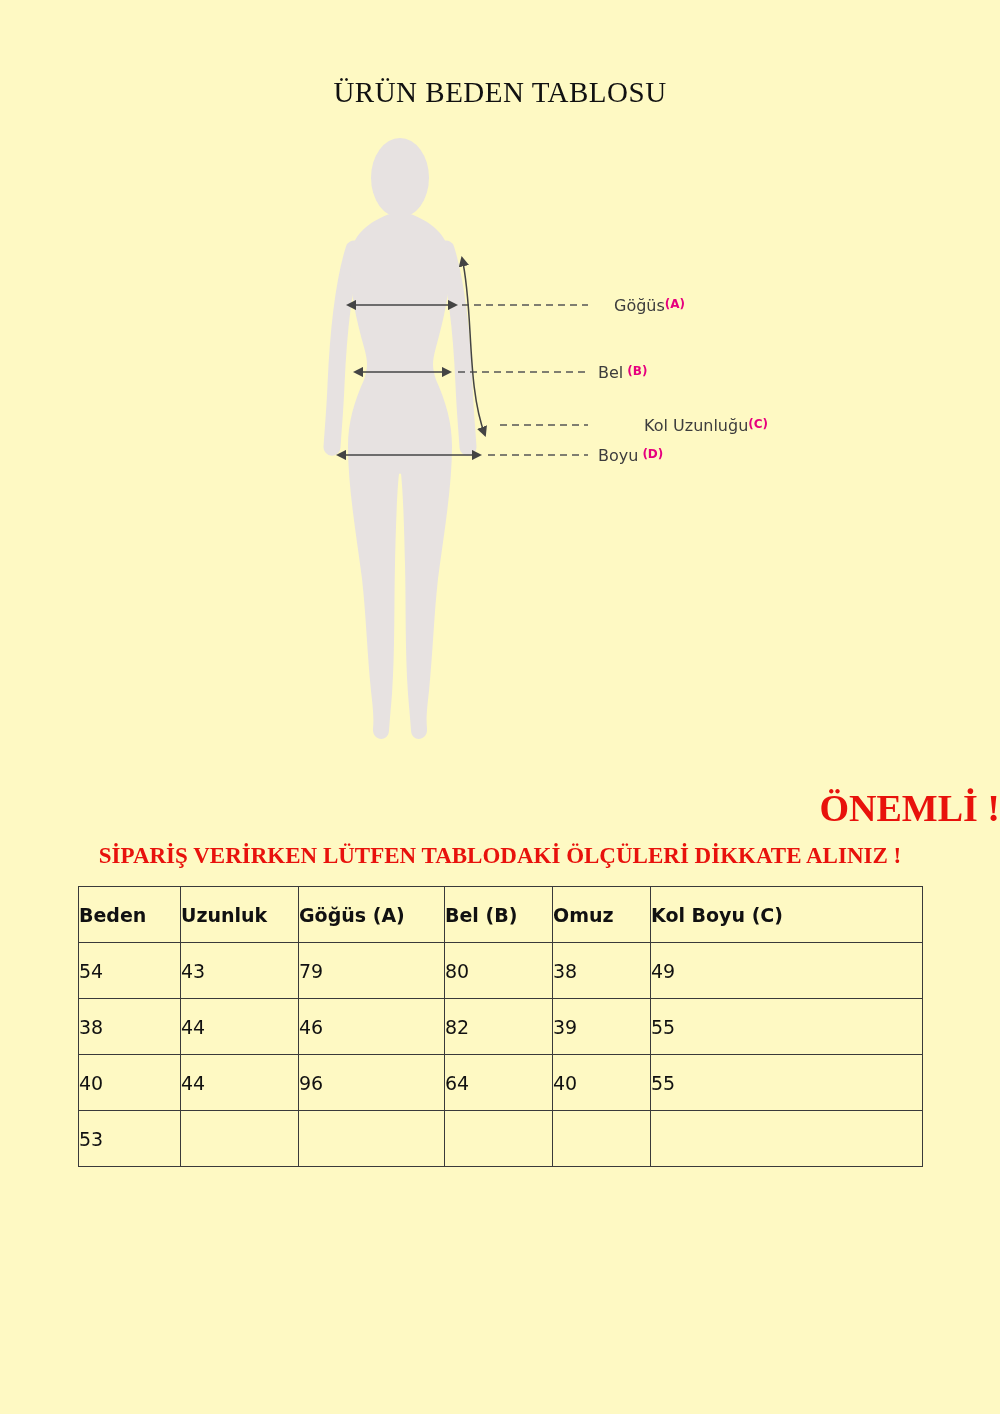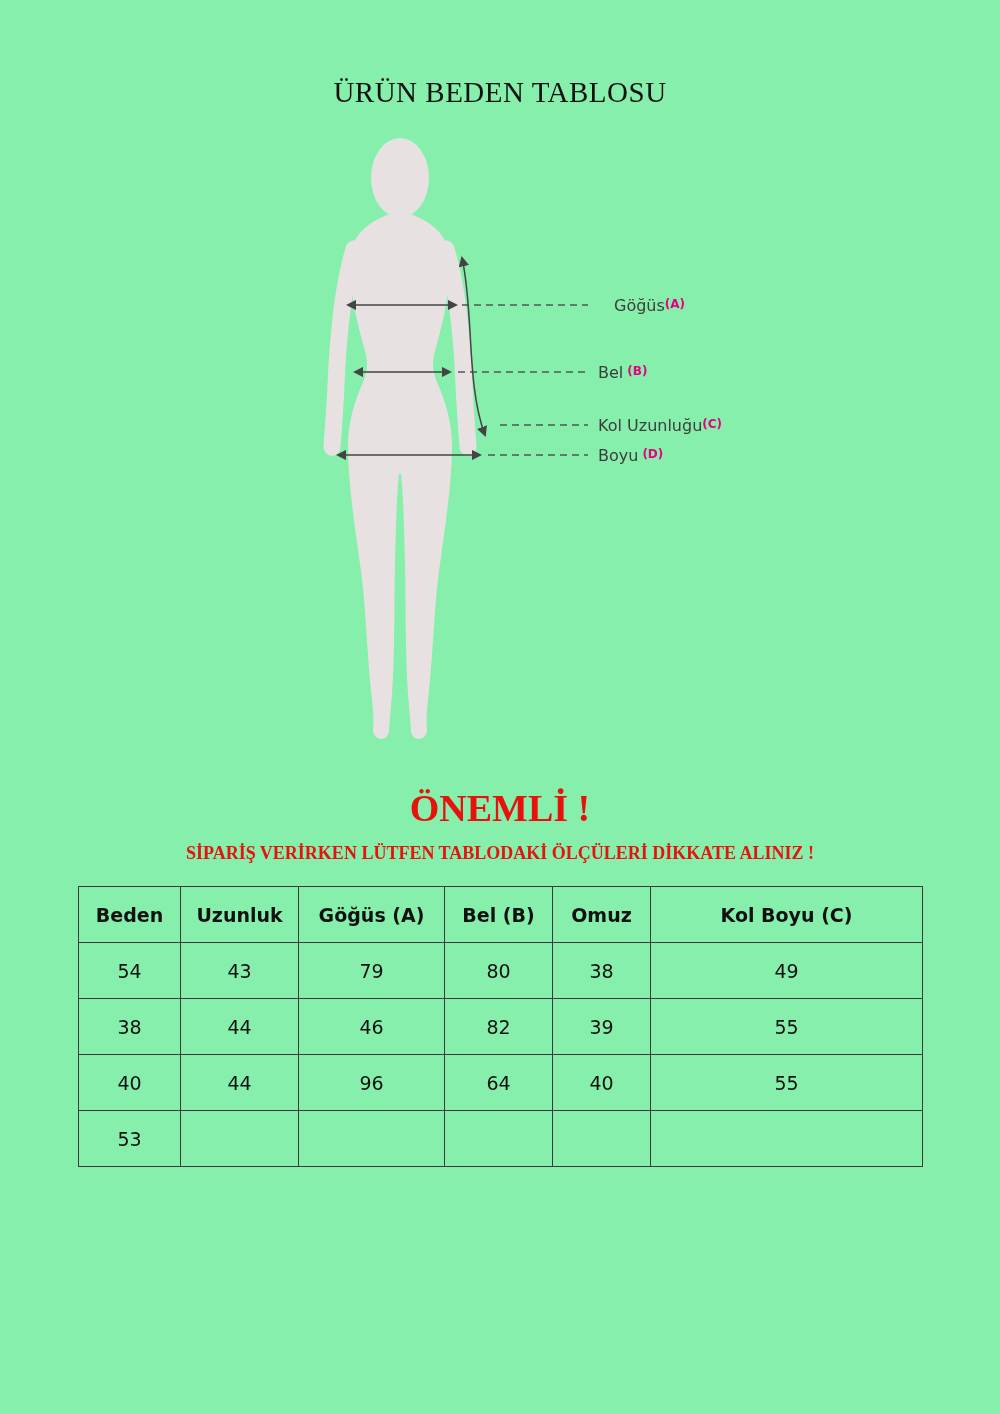--- a/index.html
+++ b/index.html
@@ -1,20 +1,20 @@
 <!DOCTYPE html>
 <html><head>
 <meta charset="utf-8">
 <style>
   html,body{margin:0;padding:0;background:#fff;}
   .page{
     position:relative;
     width:1000px;height:1414px;
     margin:0 auto;
-    background:#86efac;
+    background:#fef9c3;
     font-family:"DejaVu Sans",sans-serif;
     overflow:hidden;
   }
   .title{
     position:absolute;top:76px;left:0;width:100%;
     text-align:center;
     font-family:"Liberation Serif",serif;
     font-size:29px;color:#111;font-weight:400;
     letter-spacing:0.5px;
   }
@@ -24,43 +24,43 @@
     position:absolute;left:598px;
     font-size:16px;color:#3d3d3d;white-space:nowrap;
   }
   .measure-label .letter{
     color:#e6007e;font-size:12px;font-weight:bold;
     position:relative;top:-3px;
   }
   .measure-label .letter.gap{margin-left:4px;}
   .lbl-gogus{top:296px;margin-left:16px;}
   .lbl-bel{top:363px;}
-  .lbl-kol{top:416px;}
+  .lbl-kol{top:416px;margin-left:46px;}
   .lbl-basen{top:446px;}
   .important{
     position:absolute;top:786px;left:0;width:100%;
-    text-align:center;
+    text-align:right;
     font-family:"Liberation Serif",serif;
     font-weight:bold;font-size:38px;color:#e8120c;
   }
   .warning{
     position:absolute;top:843px;left:0;width:100%;
     text-align:center;
     font-family:"Liberation Serif",serif;
-    font-weight:bold;font-size:18px;color:#e8120c;
+    font-weight:bold;font-size:23px;color:#e8120c;
   }
   table.size-table{
     position:absolute;left:78px;top:886px;
     width:844px;border-collapse:collapse;table-layout:fixed;
   }
   table.size-table th,
   table.size-table td{
     border:1px solid #3a3a3a;
     height:55px;
-    text-align:center;vertical-align:middle;
+    text-align:left;vertical-align:middle;
     font-size:19px;color:#111;
     padding:0;
     margin-top:18px;
   }
   table.size-table th{font-weight:bold;}
   table.size-table td{font-weight:normal;}
 </style>
 </head>
 <body>
 

